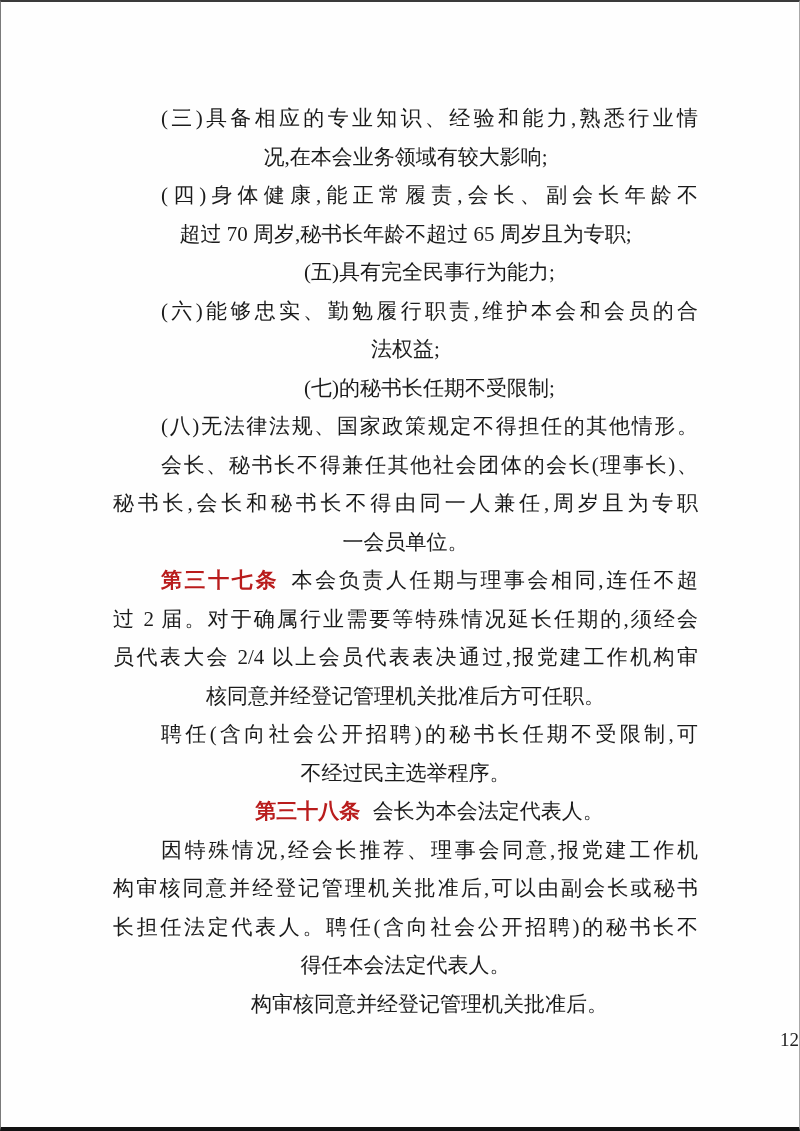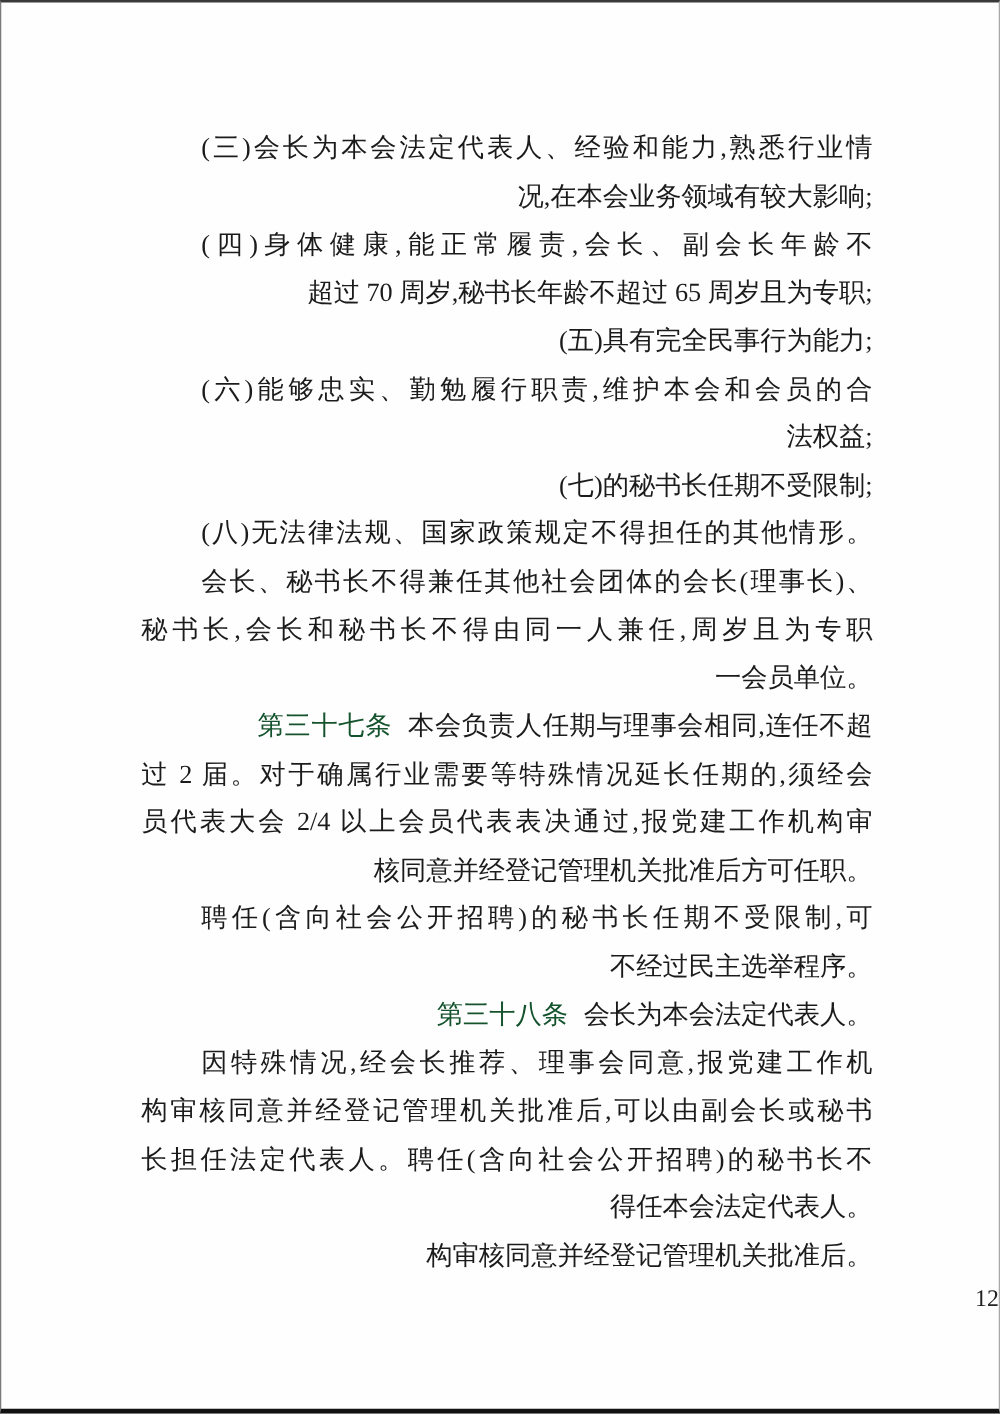--- a/index.html
+++ b/index.html
@@ -26,55 +26,54 @@
     top: 97px;
     width: 585px;
     color: #1b1b1b;
     font-size: 21px;
     line-height: 38.5px;
   }
   .para {
     margin: 0;
   }
   .line {
-    text-align: right;
+    text-align: center;
     white-space: normal;
   }
   .line.indent {
     padding-left: 48px;
   }
   .line.fill {
     text-align: justify;
     text-align-last: justify;
     text-justify: inter-ideograph;
   }
   .lead {
-    font-weight: 400;
-    color: #14532d;
+    font-weight: 700;
+    color: #b91c1c;
     margin-right: 0.6em;
-    margin-left: 45px;
   }
   .footer {
     position: absolute;
     left: 0;
     top: 1026px;
     width: 100%;
     text-align: right;
     font-size: 19px;
     line-height: 24px;
     color: #222222;
   }
 </style>
 </head>
 <body>
 
 <div class="page">
   <div class="content">
       <div class="para">
-        <div class="line indent fill"><span>(三)会长为本会法定代表人、经验和能力,熟悉行业情</span></div>
+        <div class="line indent fill"><span>(三)具备相应的专业知识、经验和能力,熟悉行业情</span></div>
         <div class="line"><span>况,在本会业务领域有较大影响;</span></div>
       </div>
       <div class="para">
         <div class="line indent fill"><span>(四)身体健康,能正常履责,会长、副会长年龄不</span></div>
         <div class="line"><span>超过 70 周岁,秘书长年龄不超过 65 周岁且为专职;</span></div>
       </div>
       <div class="para">
         <div class="line indent"><span>(五)具有完全民事行为能力;</span></div>
       </div>
       <div class="para">

